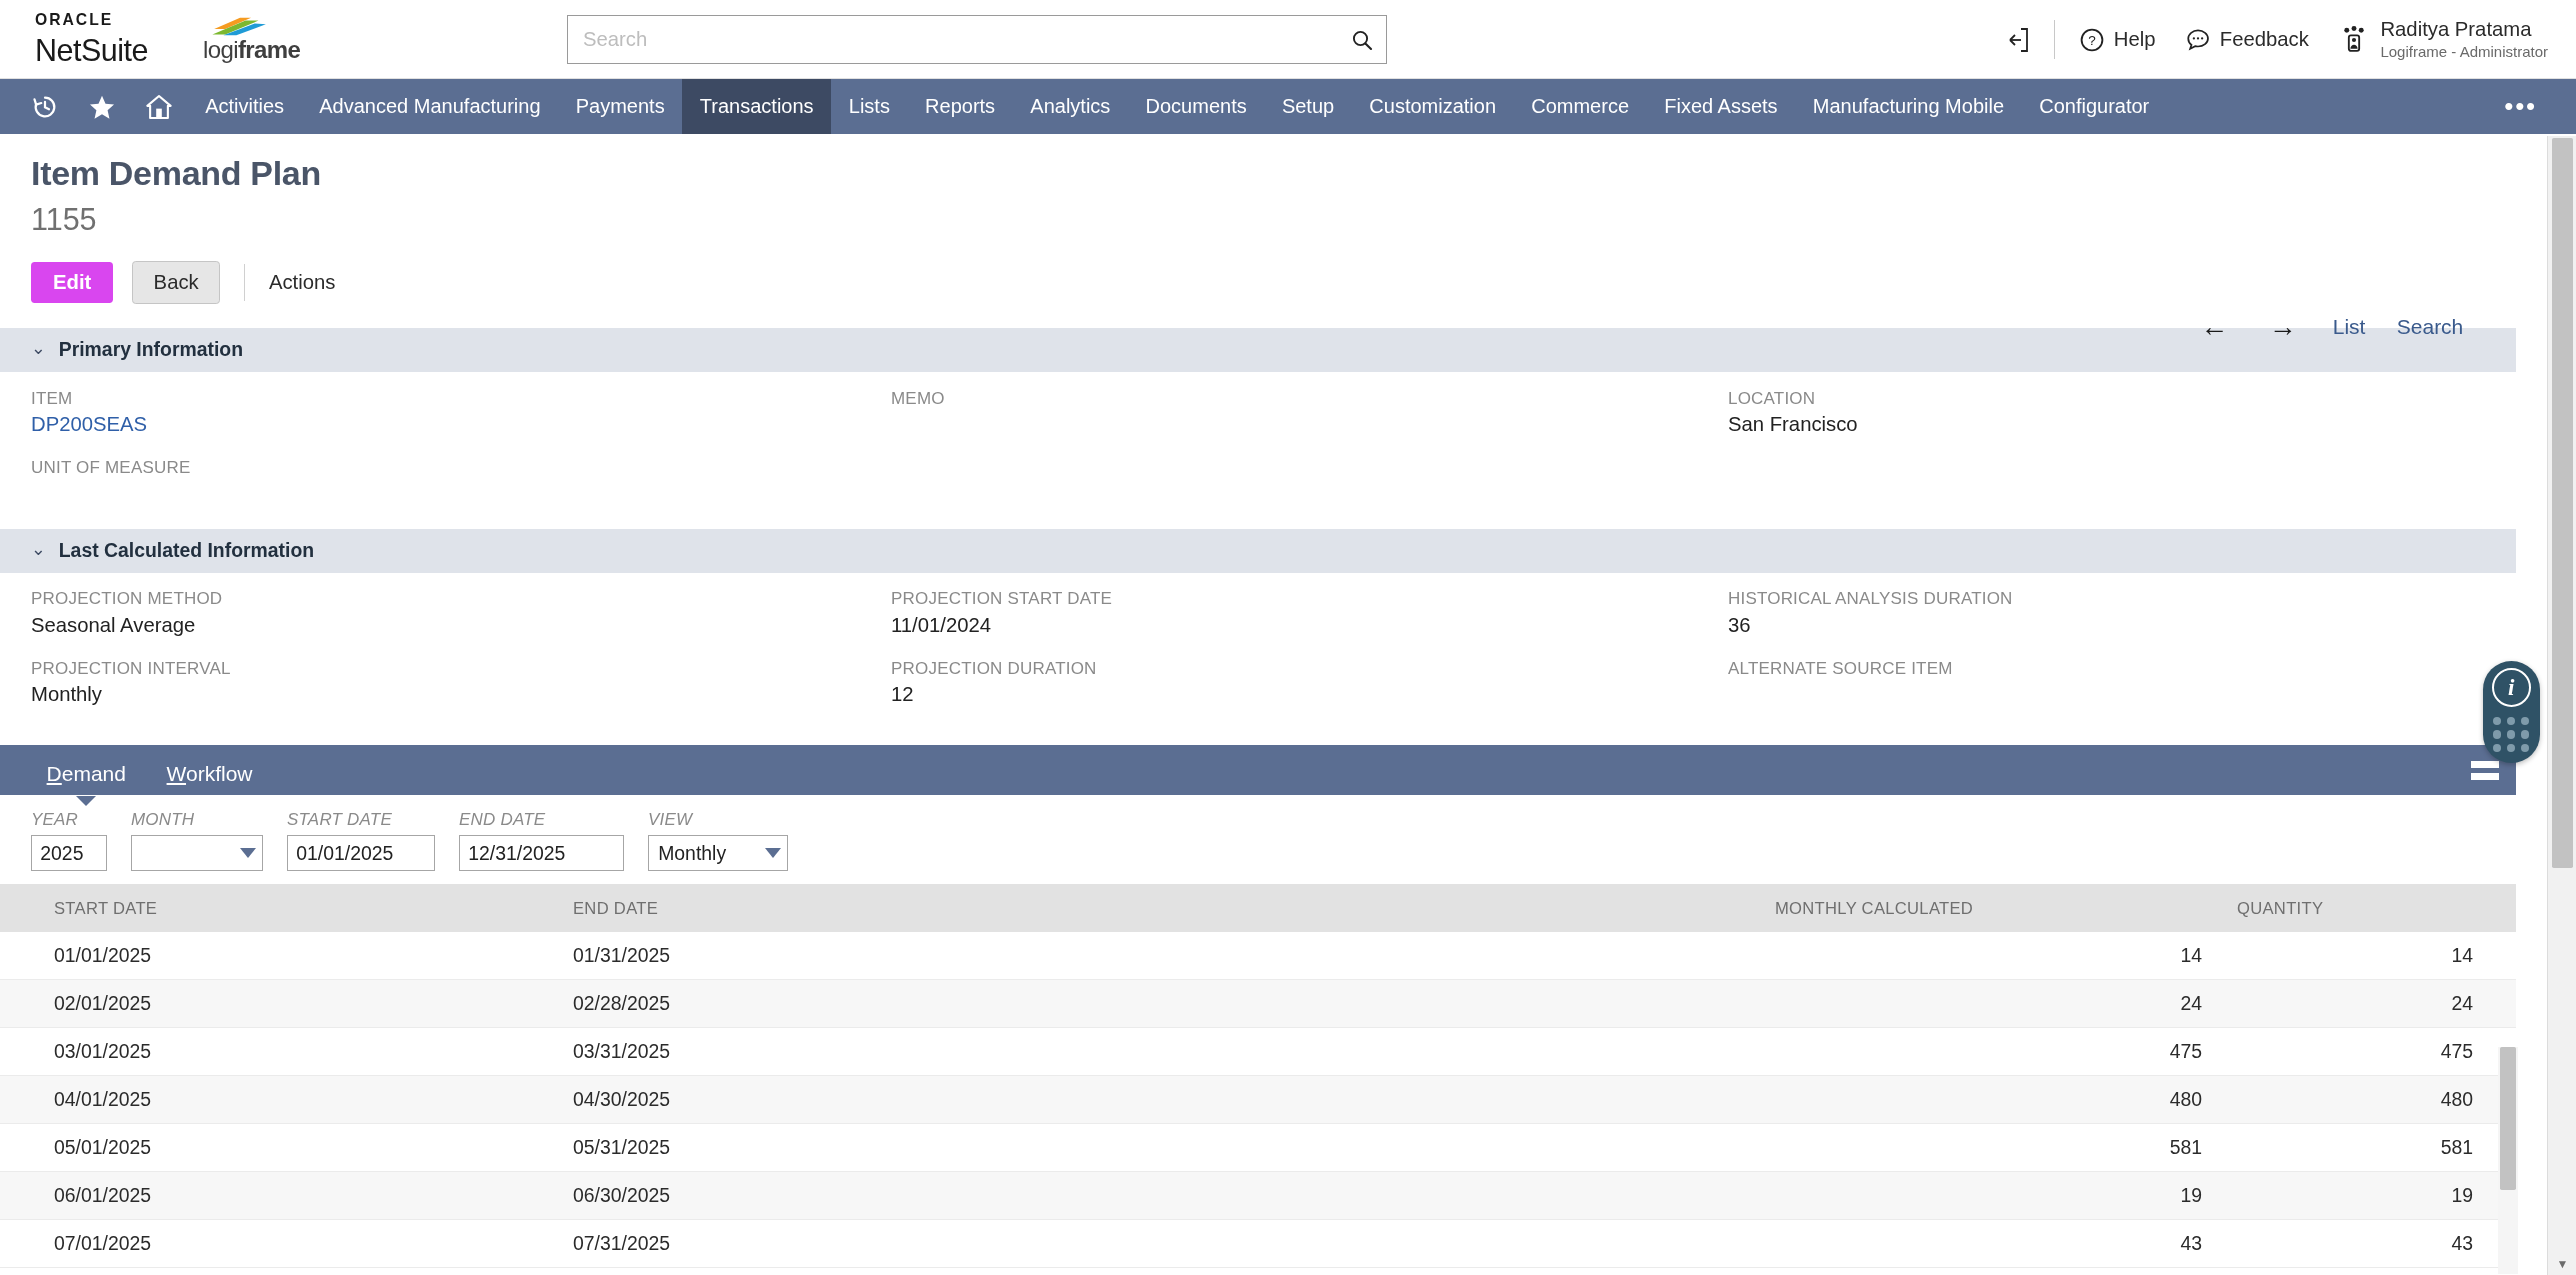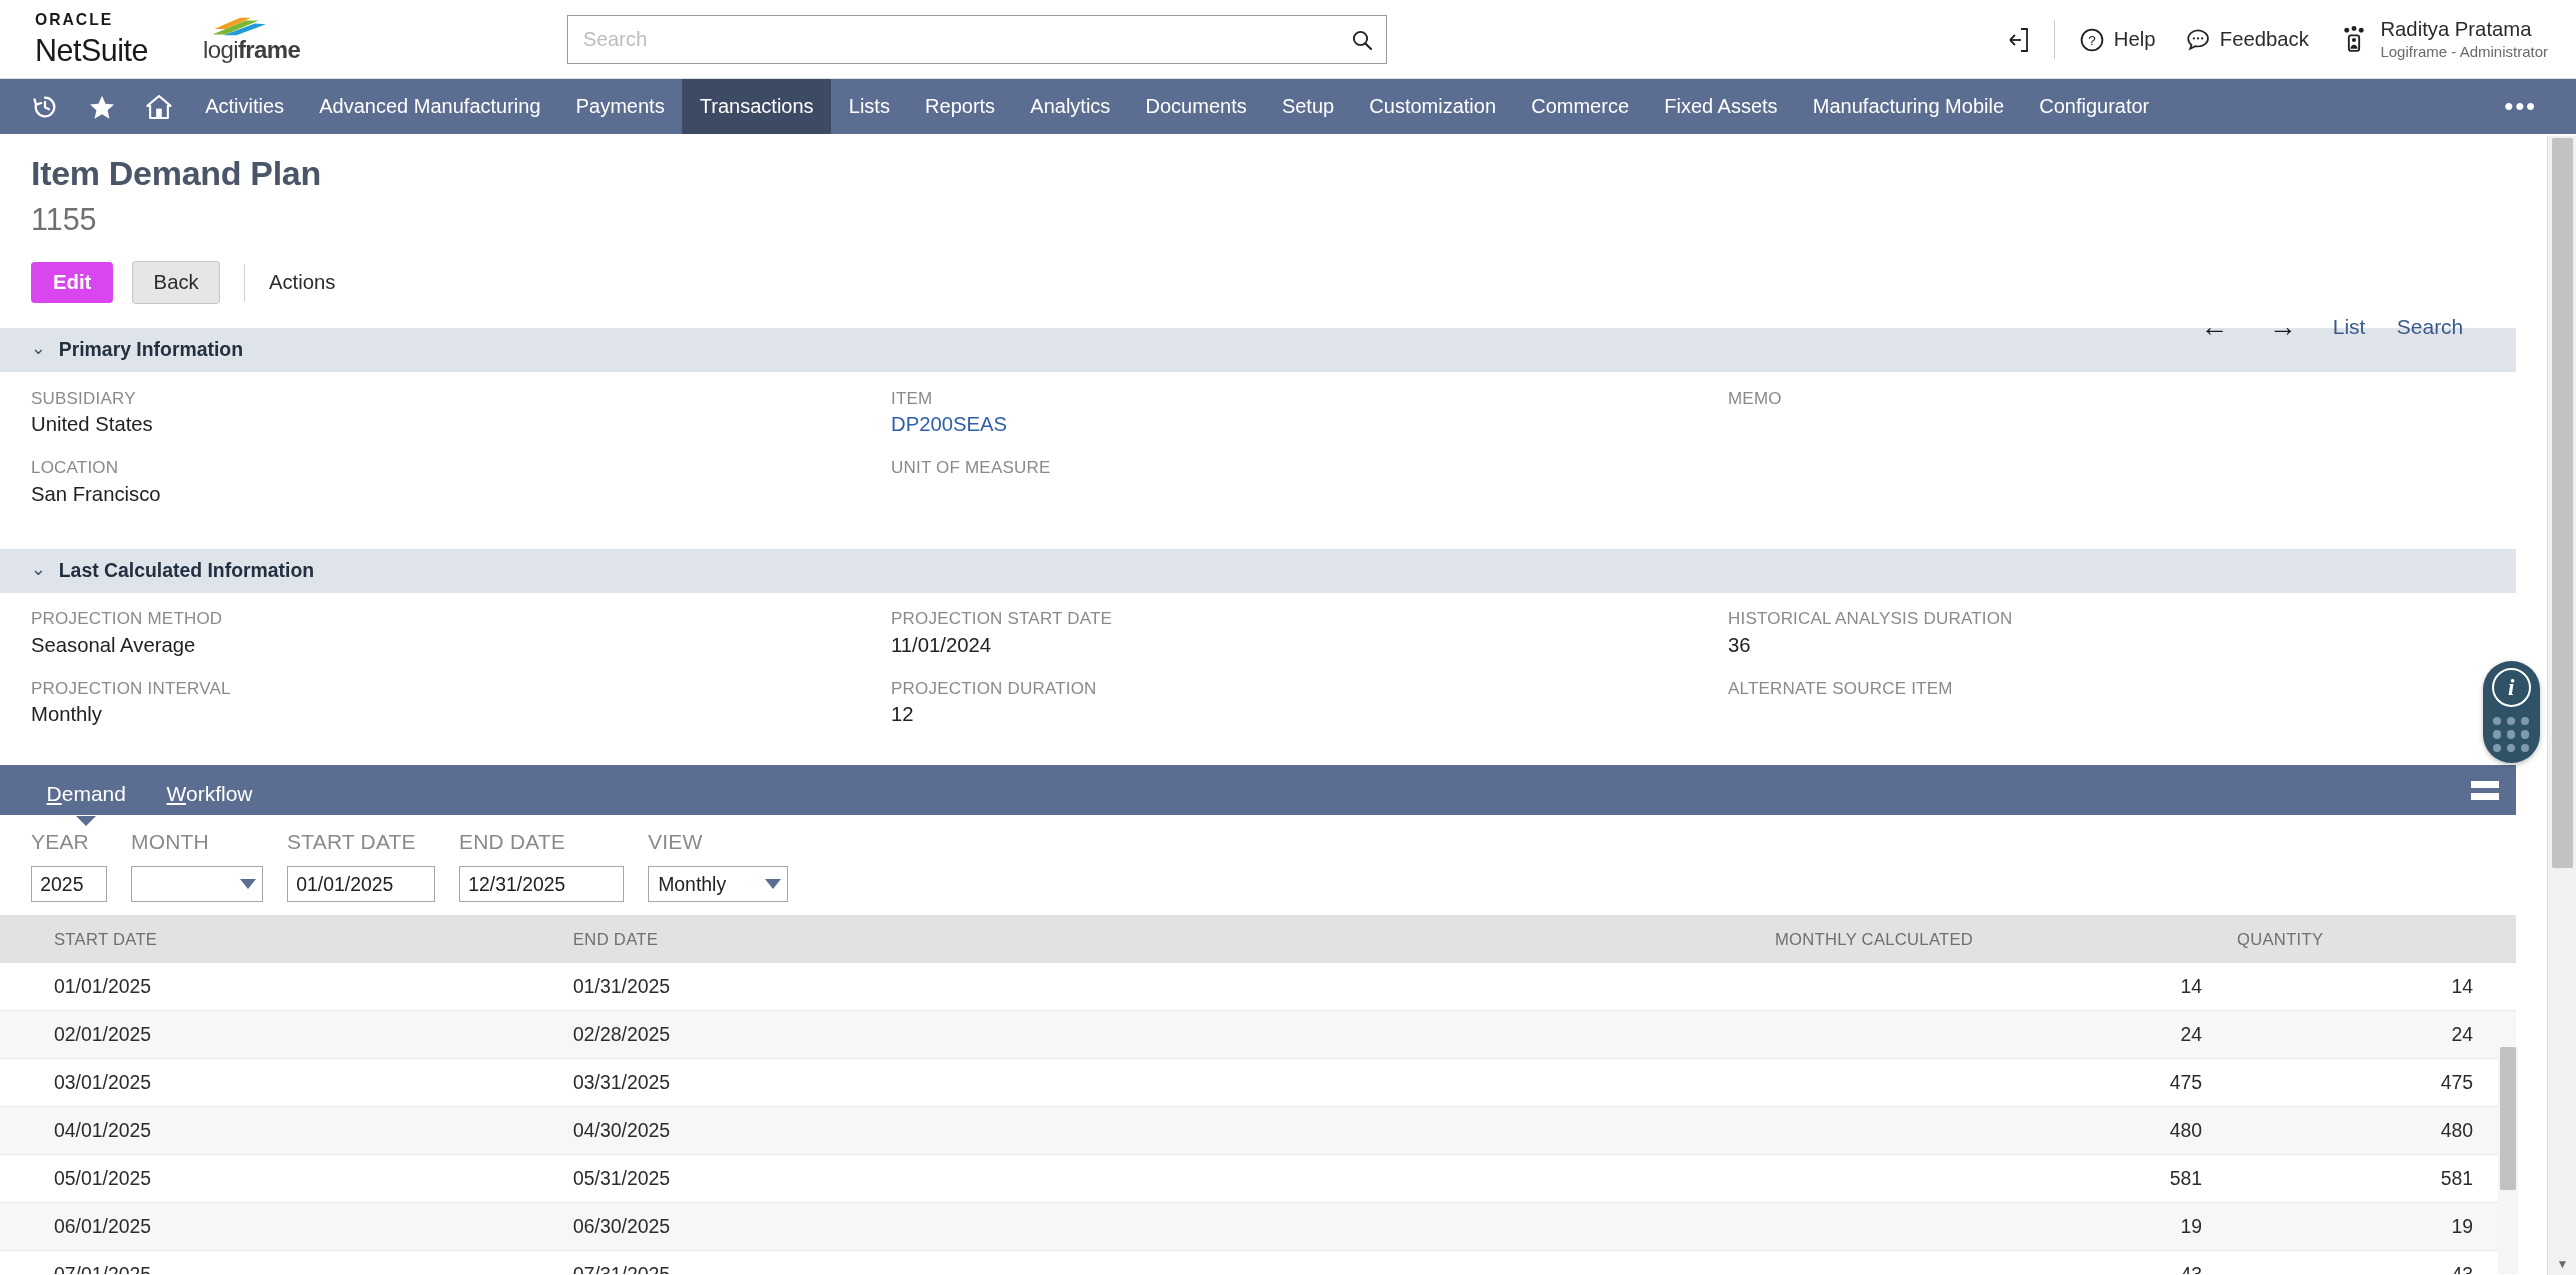--- a/index.html
+++ b/index.html
@@ -266,23 +266,24 @@
     background: #fff; border: 0;
   }
 
   
   .filters {
     display: flex; align-items: flex-end;
     gap: 0; padding: 15px 0 13px 31px;
   }
   .filter { margin-right: 24px; }
   .filter-label {
-    font-size: 21px; color: #8a8a8a;
+    font-size: 17px; color: #8a8a8a;
     text-transform: uppercase; letter-spacing: 0.2px;
-    margin-bottom: 12px;
+    margin-bottom: 5px;
+    font-style: italic;
   }
   .filter-input {
     border: 0.9px solid #a6a6a6; background: #fff;
     height: 36px; font-size: 19.4px; color: #222;
     padding: 0 8.3px; outline: none;
     font-family: "Liberation Sans", sans-serif;
   }
   .sel {
     border: 0.9px solid #a6a6a6; background: #fff;
     height: 36px; display: flex; align-items: center;
@@ -509,24 +510,20 @@
     <button class="btn-secondary">Back</button>
     <div class="tb-divider"></div>
     <div class="tb-action">Actions</div>
   </div>
 
   <div class="section-header">
     <span class="chev">⌄</span>
     <span class="section-title">Primary Information</span>
   </div>
   <div class="field-grid" id="grid-primary">
-      <div class="field">
-        <div class="field-label">SUBSIDIARY</div>
-        <div class="field-value">United States</div>
-      </div>
       <div class="field">
         <div class="field-label">ITEM</div>
         <div class="field-value link">DP200SEAS</div>
       </div>
       <div class="field">
         <div class="field-label">MEMO</div>
         <div class="field-value"></div>
       </div>
       <div class="field">
         <div class="field-label">LOCATION</div>

